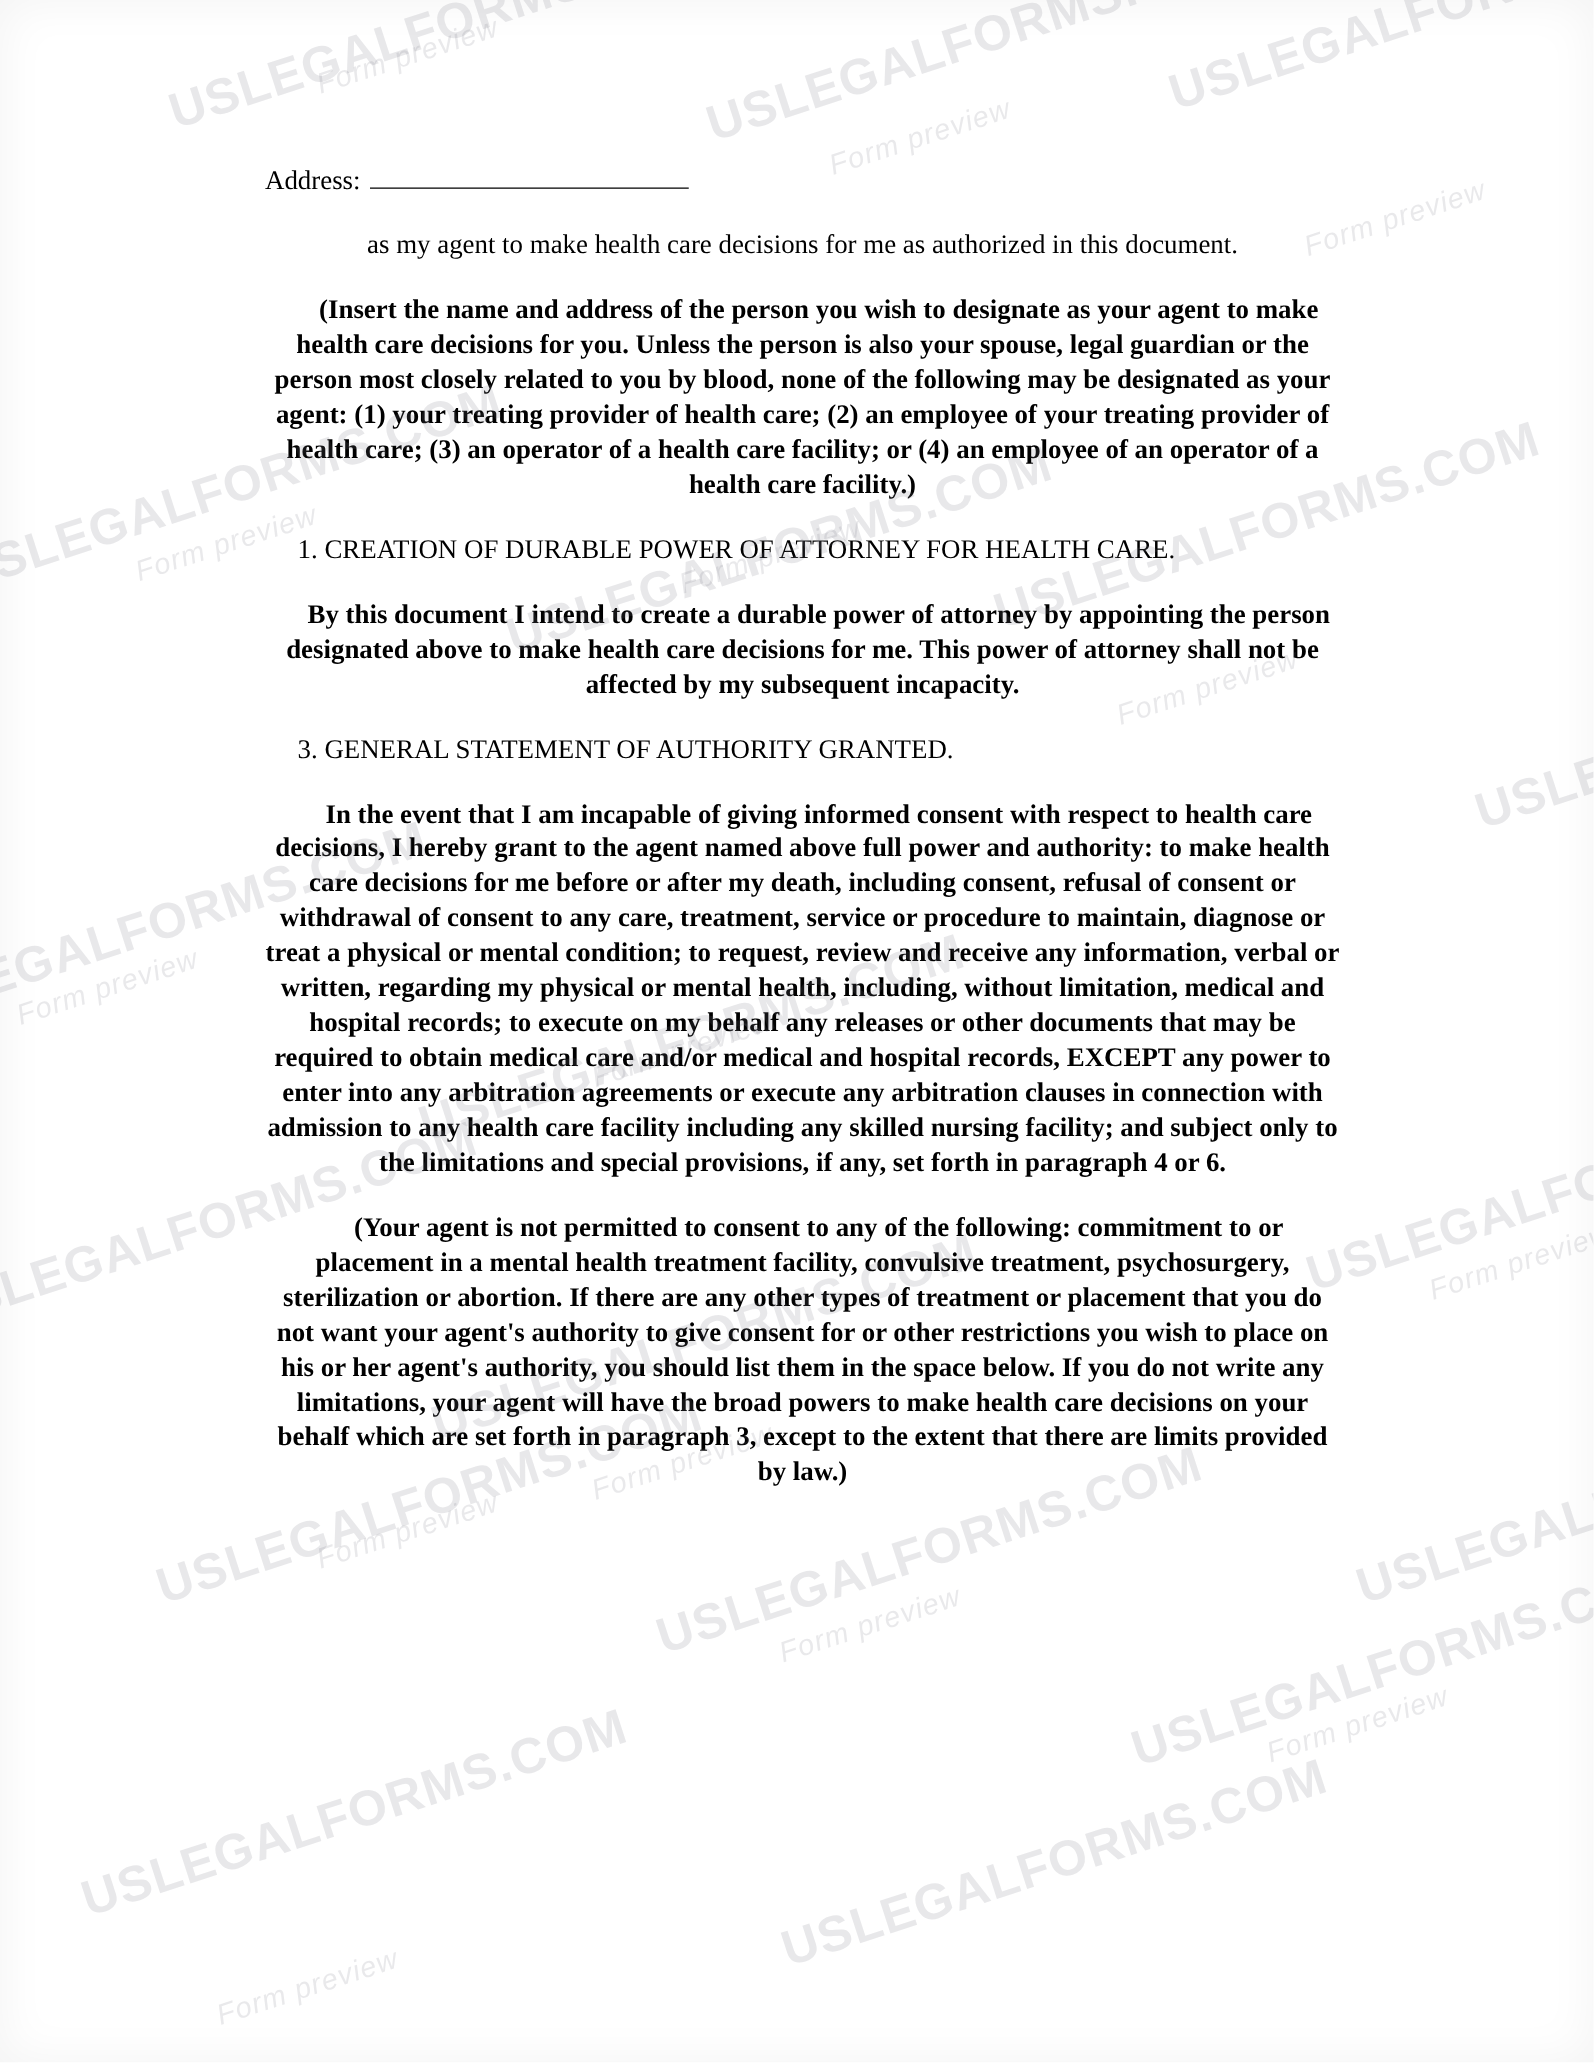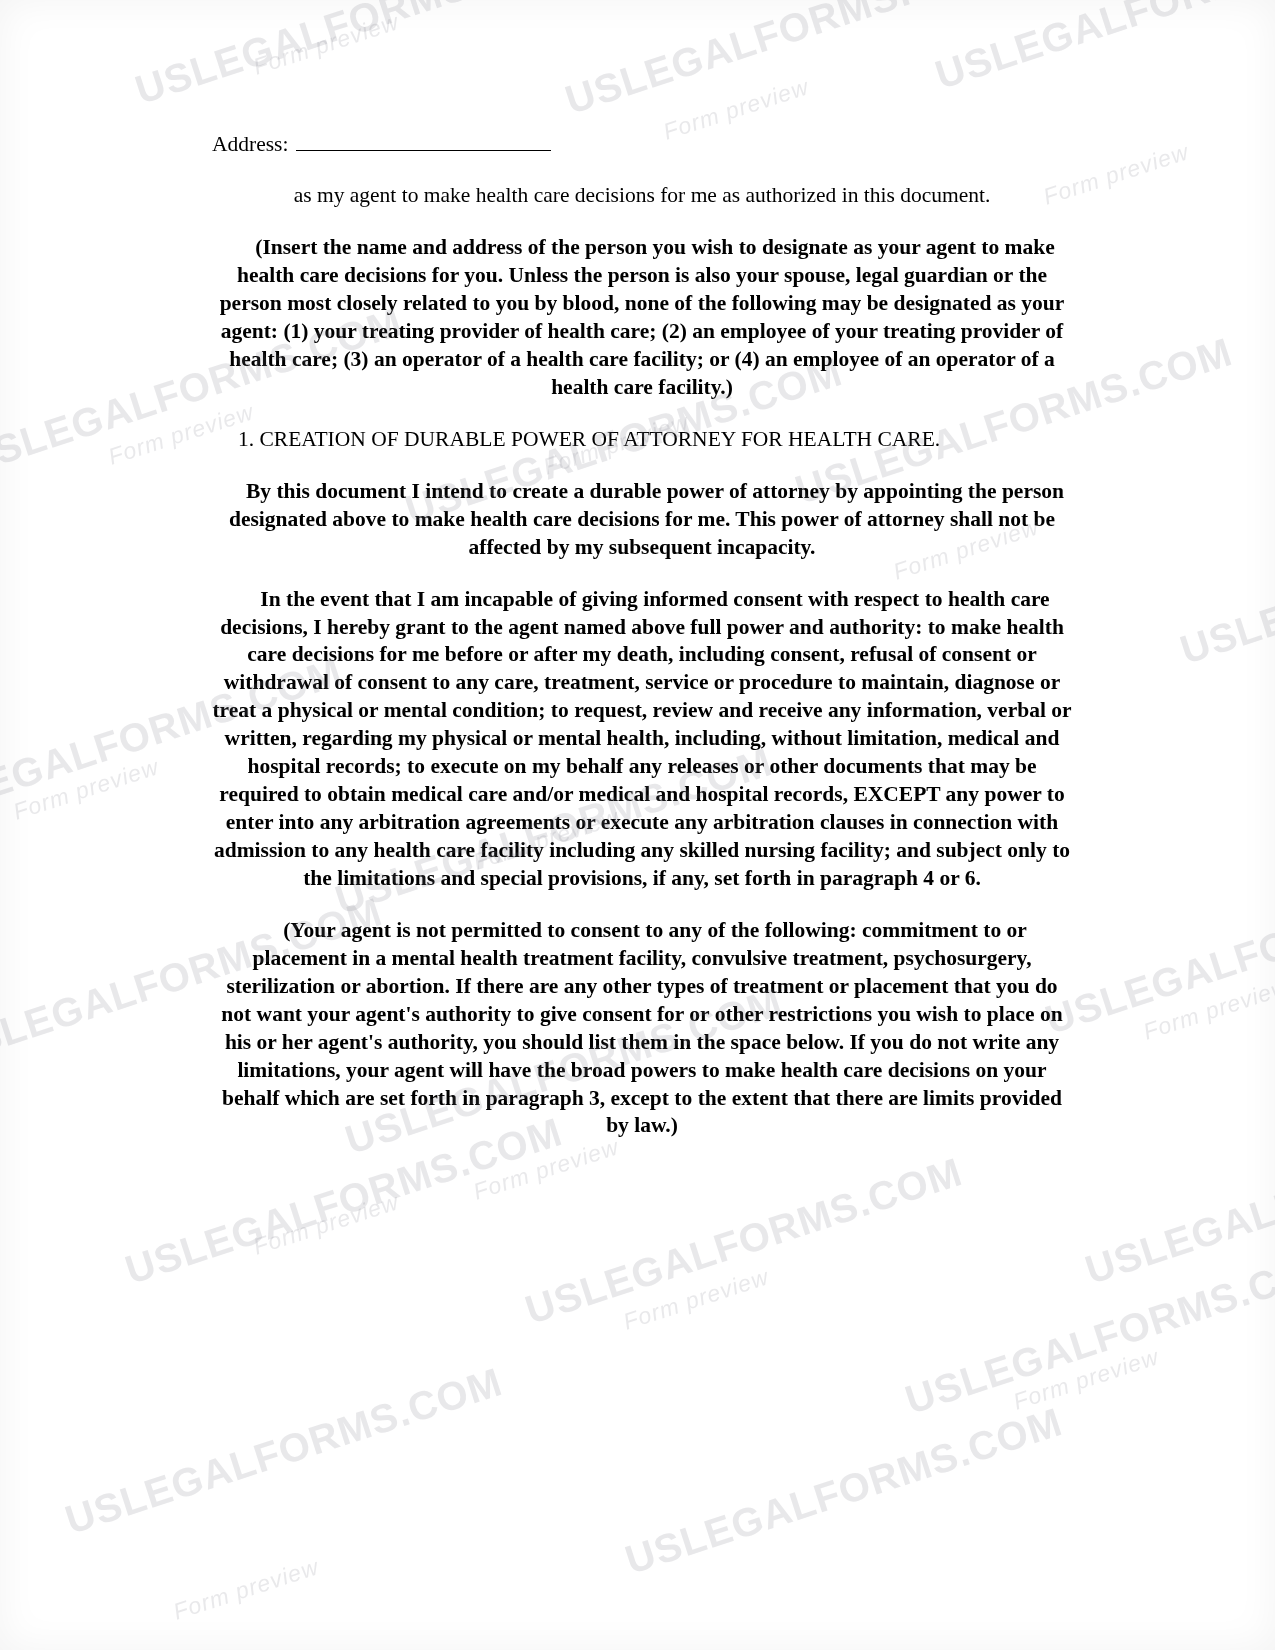--- a/index.html
+++ b/index.html
@@ -107,20 +107,21 @@
 
 
     <p class="body-text">as my agent to make health care decisions for me as authorized in this document.</p>
 
     <p class="body-text indent">(Insert the name and address of the person you wish to designate as your agent to make health care decisions for you. Unless the person is also your spouse, legal guardian or the person most closely related to you by blood, none of the following may be designated as your agent: (1) your treating provider of health care; (2) an employee of your treating provider of health care; (3) an operator of a health care facility; or (4) an employee of an operator of a health care facility.)</p>
 
     <p class="heading">1. CREATION OF DURABLE POWER OF ATTORNEY FOR HEALTH CARE.</p>
 
     <p class="body-text indent">By this document I intend to create a durable power of attorney by appointing the person designated above to make health care decisions for me. This power of attorney shall not be affected by my subsequent incapacity.</p>
 
+    <p class="heading">3. GENERAL STATEMENT OF AUTHORITY GRANTED.</p>
 
     <p class="body-text indent">In the event that I am incapable of giving informed consent with respect to health care decisions, I hereby grant to the agent named above full power and authority: to make health care decisions for me before or after my death, including consent, refusal of consent or withdrawal of consent to any care, treatment, service or procedure to maintain, diagnose or treat a physical or mental condition; to request, review and receive any information, verbal or written, regarding my physical or mental health, including, without limitation, medical and hospital records; to execute on my behalf any releases or other documents that may be required to obtain medical care and/or medical and hospital records, EXCEPT any power to enter into any arbitration agreements or execute any arbitration clauses in connection with admission to any health care facility including any skilled nursing facility; and subject only to the limitations and special provisions, if any, set forth in paragraph 4 or 6.</p>
 
 
     <p class="body-text indent">(Your agent is not permitted to consent to any of the following: commitment to or placement in a mental health treatment facility, convulsive treatment, psychosurgery, sterilization or abortion. If there are any other types of treatment or placement that you do not want your agent's authority to give consent for or other restrictions you wish to place on his or her agent's authority, you should list them in the space below. If you do not write any limitations, your agent will have the broad powers to make health care decisions on your behalf which are set forth in paragraph 3, except to the extent that there are limits provided by law.)</p>
 
   </div>
 
   <div class="watermark-layer">
     <div class="wm big" style="left:130px; top:70px; transform: rotate(-18deg);">USLEGALFORMS.COM</div>

